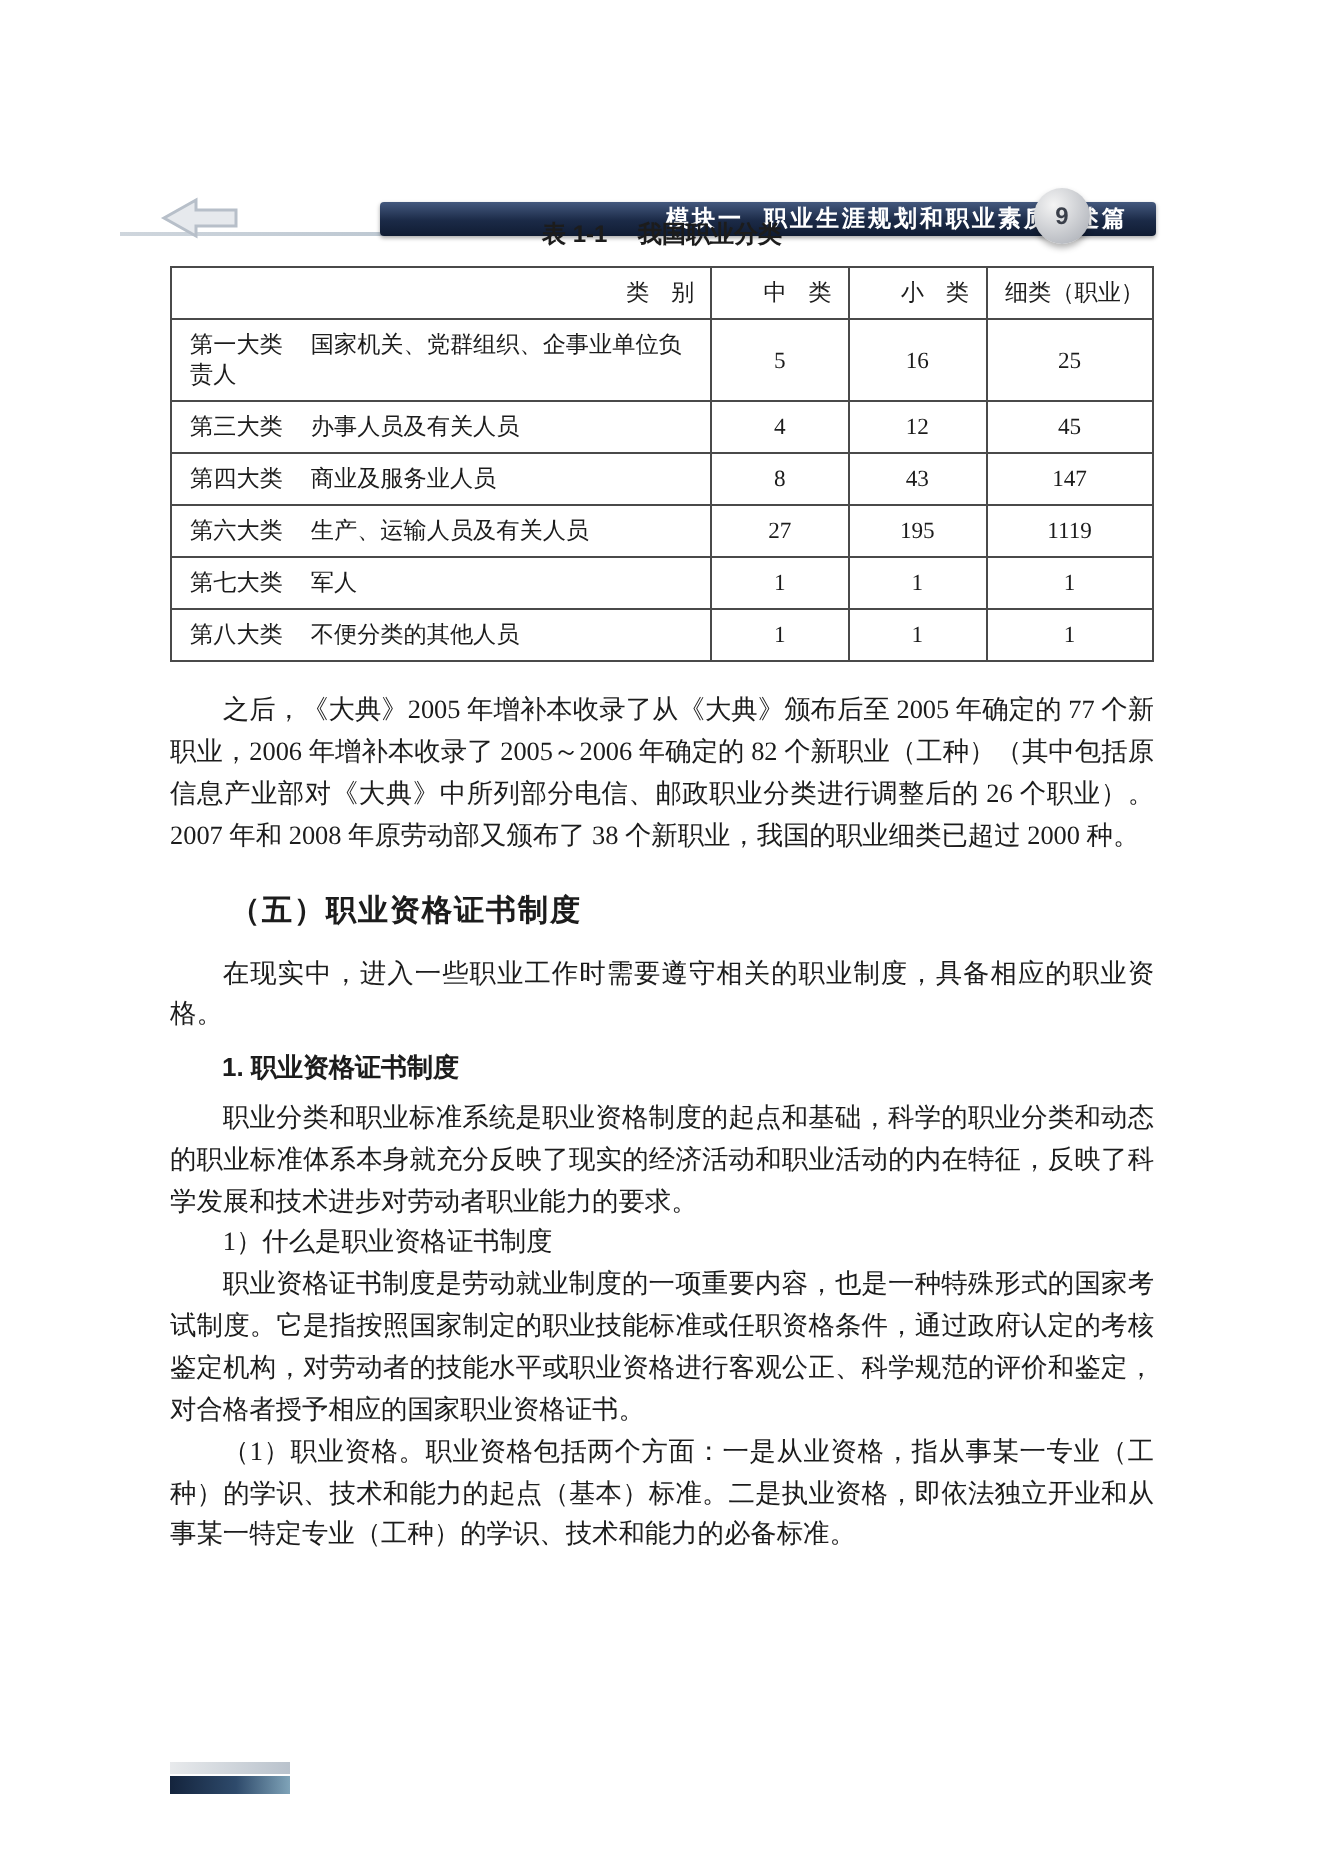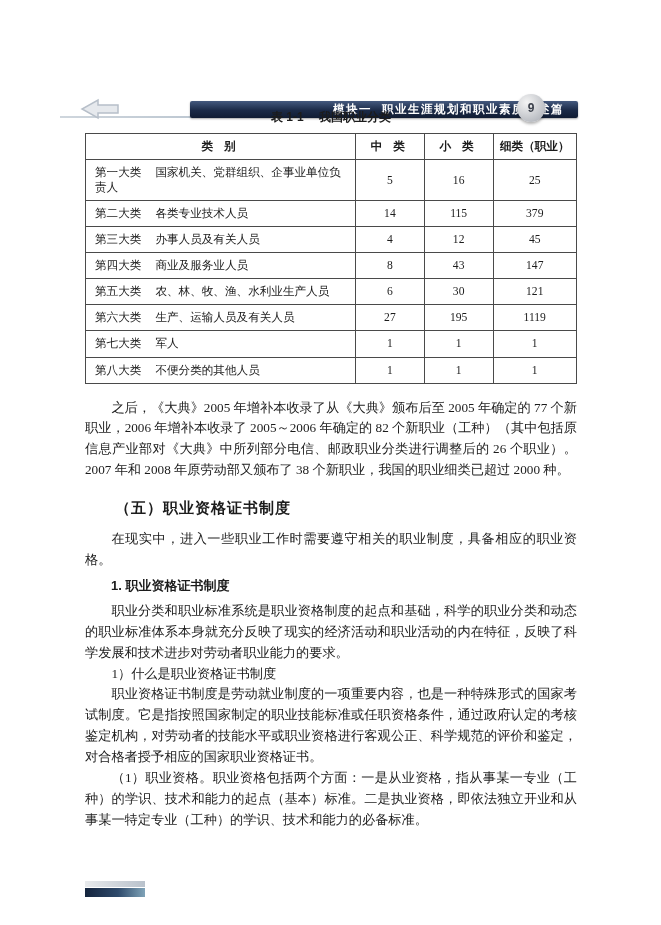--- a/index.html
+++ b/index.html
@@ -64,21 +64,21 @@
   }
   .table-caption .cap-label { margin-right:12px; }
 
   table.cls {
     width:100%; border-collapse:collapse; font-size:11.6px; line-height:1.3;
     margin-bottom:14px;
   }
   table.cls th, table.cls td {
     border:1px solid #4a4a4a; padding:5px 4px;
   }
-  table.cls th { font-weight:bold; text-align:center; letter-spacing:4px; }
+  table.cls th { font-weight:normal; text-align:right; letter-spacing:4px; }
   table.cls th.no-ls { letter-spacing:0;margin-left:40px; }
   table.cls td.cat { text-align:left; padding-left:9px; }
   table.cls td.num { text-align:center; }
   td.cat .cat-label { margin-right:14px; }
 
   .section-heading {
     font-size:15px; font-weight:bold; text-indent:2em;
     margin:16px 0 8px 0; letter-spacing:1px;
   }
   .sub-heading {
@@ -129,42 +129,30 @@
         </tr>
       </thead>
       <tbody>
         <tr>
           <td class="cat"><span class="cat-label">第一大类</span><span>国家机关、党群组织、企事业单位负责人</span></td>
           <td class="num">5</td>
           <td class="num">16</td>
           <td class="num">25</td>
         </tr>
         <tr>
-          <td class="cat"><span class="cat-label">第二大类</span><span>各类专业技术人员</span></td>
-          <td class="num">14</td>
-          <td class="num">115</td>
-          <td class="num">379</td>
-        </tr>
-        <tr>
           <td class="cat"><span class="cat-label">第三大类</span><span>办事人员及有关人员</span></td>
           <td class="num">4</td>
           <td class="num">12</td>
           <td class="num">45</td>
         </tr>
         <tr>
           <td class="cat"><span class="cat-label">第四大类</span><span>商业及服务业人员</span></td>
           <td class="num">8</td>
           <td class="num">43</td>
           <td class="num">147</td>
-        </tr>
-        <tr>
-          <td class="cat"><span class="cat-label">第五大类</span><span>农、林、牧、渔、水利业生产人员</span></td>
-          <td class="num">6</td>
-          <td class="num">30</td>
-          <td class="num">121</td>
         </tr>
         <tr>
           <td class="cat"><span class="cat-label">第六大类</span><span>生产、运输人员及有关人员</span></td>
           <td class="num">27</td>
           <td class="num">195</td>
           <td class="num">1119</td>
         </tr>
         <tr>
           <td class="cat"><span class="cat-label">第七大类</span><span>军人</span></td>
           <td class="num">1</td>

